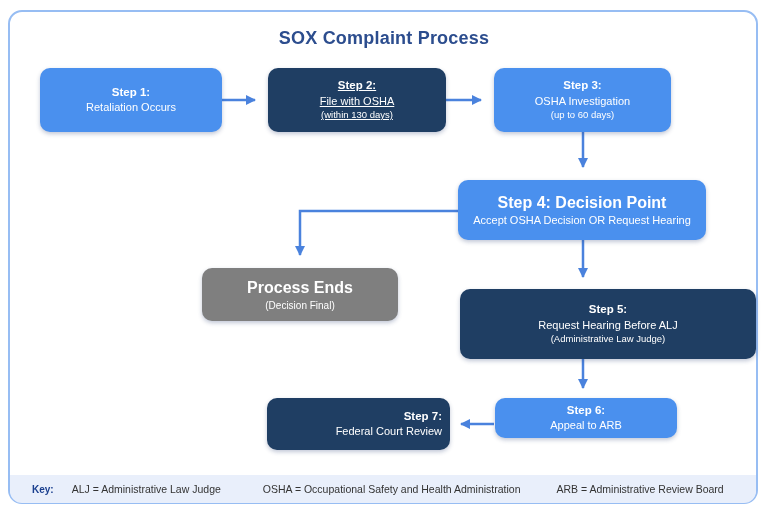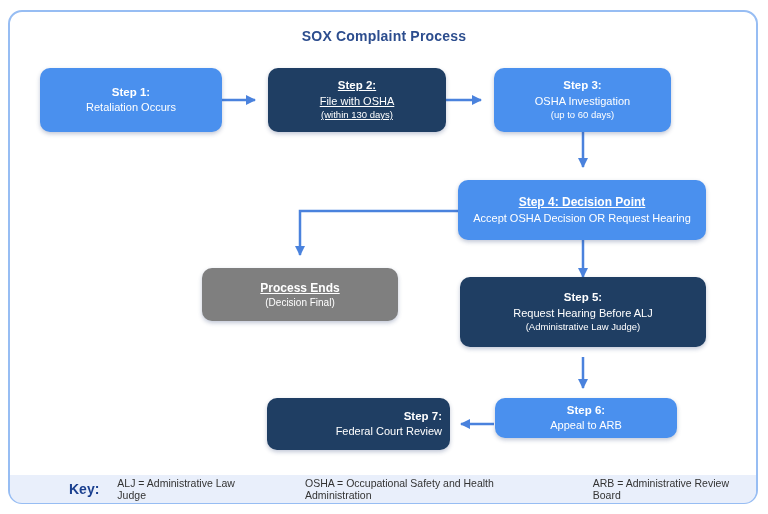--- a/index.html
+++ b/index.html
@@ -21,21 +21,21 @@
     border-radius: 14px;
     box-sizing: border-box;
     background: #ffffff;
   }
 
   .diagram-title {
     position: absolute;
     left: 0; top: 28px;
     width: 768px;
     text-align: center;
-    font-size: 14px;
+    font-size: 18px;
     font-weight: 700;
     color: var(--title-text, #2c4d8e);
     letter-spacing: 0.2px;
   }
 
   svg.connectors {
     position: absolute;
     left: 0; top: 0;
     width: 768px; height: 514px;
     pointer-events: none;
@@ -67,44 +67,43 @@
   .node-title { font-size: 11.5px; font-weight: 700; }
   .node-line  { font-size: 11px; }
   .node-sub   { font-size: 9.5px; }
   .node span:empty { display: none; }
 
   .n-step1        { left: 40px;  top: 68px;  width: 182px; height: 64px; }
   .n-step2        { left: 268px; top: 68px;  width: 178px; height: 64px; text-decoration: underline; }
   .n-step3        { left: 494px; top: 68px;  width: 177px; height: 64px; }
   .n-step4        { left: 458px; top: 180px; width: 248px; height: 60px; }
   .n-process_ends { left: 202px; top: 268px; width: 196px; height: 53px; }
-  .n-step5        { left: 460px; top: 277px; width: 246px; height: 70px; }
+  .n-step5        { left: 460px; top: 289px; width: 296px; height: 70px; }
   .n-step6        { left: 495px; top: 398px; width: 182px; height: 40px; }
   .n-step7        { left: 267px; top: 398px; width: 183px; height: 52px; align-items: flex-end; }
 
   .n-step4 .node-title,
-  .n-process_ends .node-title { font-size: 12px; text-decoration: underline; }
+  .n-process_ends .node-title { font-size: 16px; }
   .n-process_ends .node-sub   { font-size: 10px; }
 
   .key-bar {
     position: absolute;
     left: 10px; top: 475px;
     width: 746px; height: 28px;
     background: var(--key-bg, #e9effb);
     border-radius: 0 0 12px 12px;
     display: flex;
     align-items: center;
     padding-left: 22px;
     box-sizing: border-box;
   }
   .key-label {
-    font-size: 14px;
+    font-size: 10px;
     font-weight: 700;
     color: var(--key-label, #1a3f8f);
-    margin-left: 37px;
   }
   .key-item {
     font-size: 10.5px;
     color: #333333;
   }
   .key-item:nth-of-type(2) { margin-left: 18px; }
   .key-item:nth-of-type(3) { margin-left: 42px; }
   .key-item:nth-of-type(4) { margin-left: 36px; }
 </style>
 </head>

